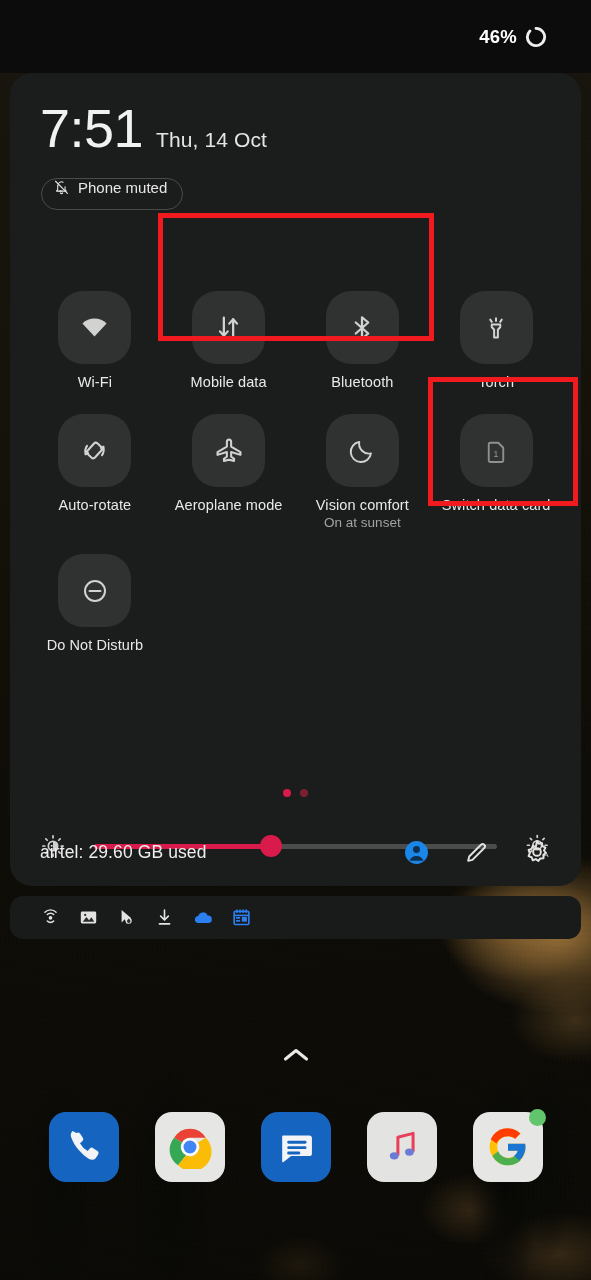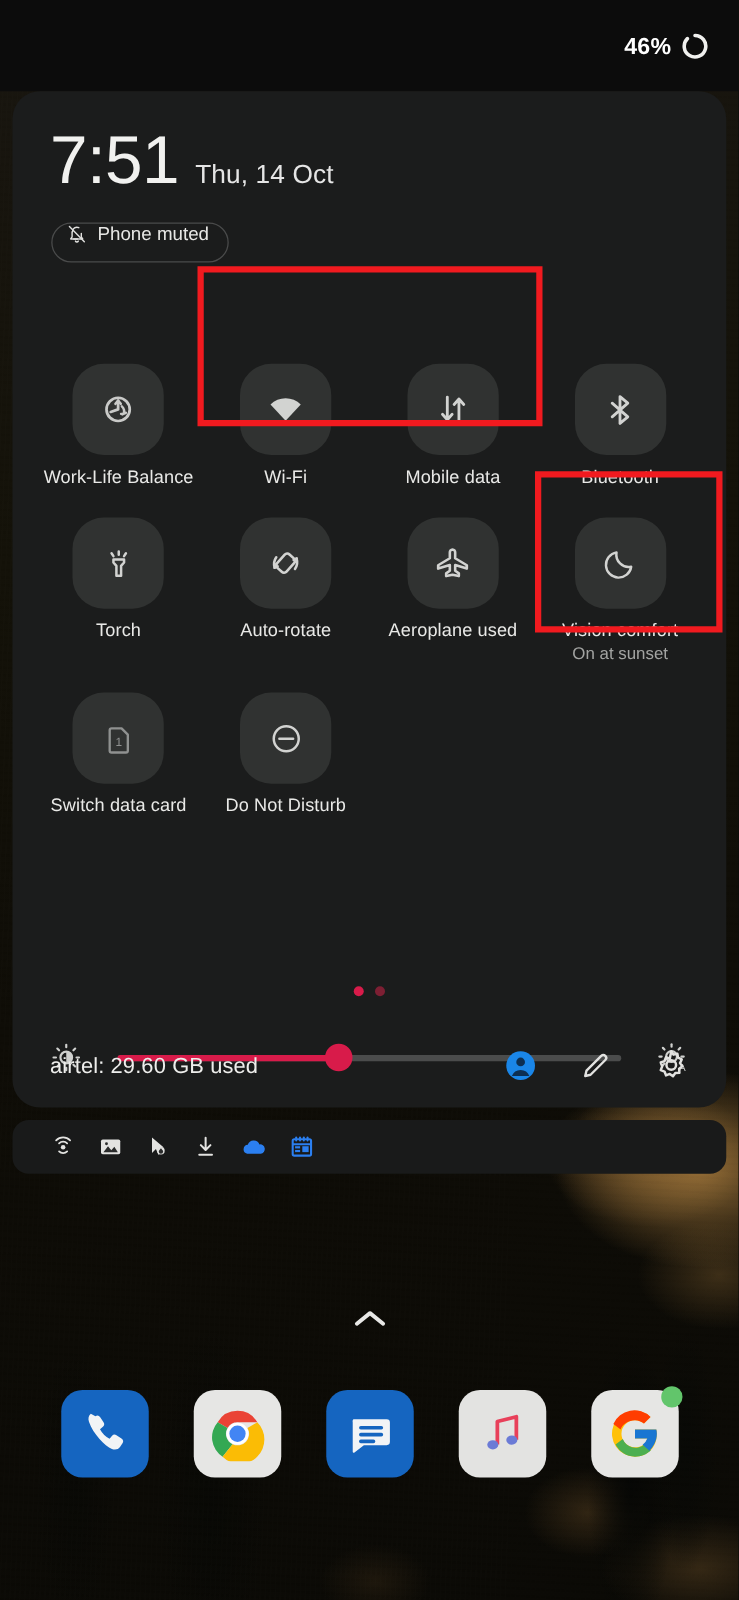--- a/index.html
+++ b/index.html
@@ -38,21 +38,21 @@
     background:
       repeating-linear-gradient(92deg, rgba(255,255,255,.018) 0 1px, rgba(0,0,0,0) 1px 4px),
       repeating-linear-gradient(3deg, rgba(0,0,0,.05) 0 2px, rgba(0,0,0,0) 2px 6px);
   }
 
   
   .statusbar{
     position:absolute; top:0; left:0; width:591px; height:73px;
     background:#0c0c0c;
     display:flex; align-items:center; justify-content:flex-end;
-    padding-right:24px; gap:8px;
+    padding-right:44px; gap:8px;
   }
   .batt-pct{ color:#fff; font-size:18.5px; font-weight:bold; letter-spacing:.2px; }
   .batt-ring{ width:22px; height:22px; display:block; }
 
   
   .qs-panel{
     position:absolute; left:10px; top:73px; width:571px; height:813px;
     background:#1b1c1c; border-radius:22px;
   }
 
@@ -188,31 +188,20 @@
         <path d="M7 9a5 5 0 0 1 7.2-4.5M17 11v4l1.6 2.2H8.5" fill="none" stroke="#e0e0de" stroke-width="1.6" stroke-linecap="round" stroke-linejoin="round"></path>
         <path d="M6.6 9.3v5.6L5 17.2h7.6" fill="none" stroke="#e0e0de" stroke-width="1.6" stroke-linecap="round" stroke-linejoin="round"></path>
         <path d="M10.4 19.6a1.8 1.8 0 0 0 3.2 0" fill="none" stroke="#e0e0de" stroke-width="1.6" stroke-linecap="round"></path>
         <line x1="3.6" y1="3.2" x2="20.4" y2="20.4" stroke="#e0e0de" stroke-width="1.6" stroke-linecap="round"></line>
       </svg>
       <span>Phone muted</span>
     </div>
 
     <div class="tile-grid">
 
-      <div class="tile">
-        <div class="tile-box">
-          <svg class="ic" width="31" height="31" viewBox="0 0 24 24">
-            <circle cx="12" cy="12" r="7.2" fill="none" stroke="#c9cac8" stroke-width="1.7"></circle>
-            <path d="M12 12 L12 6.6 M12 12 L7.4 13.6" fill="none" stroke="#c9cac8" stroke-width="1.7" stroke-linecap="round"></path>
-            <path d="M12 6.6 l-1.7 2 M12 6.6 l1.7 2" fill="none" stroke="#c9cac8" stroke-width="1.5" stroke-linecap="round"></path>
-            <path d="M14.3 10.1 a4.3 4.3 0 0 1 1.1 4.6 l1.4-.6 M15.4 14.7 l-1.6 .1" fill="#c9cac8" stroke="#c9cac8" stroke-width="1.5" stroke-linecap="round"></path>
-          </svg>
-        </div>
-        <span class="tile-label">Work-Life Balance</span>
-      </div>
 
       <div class="tile">
         <div class="tile-box">
           <svg class="ic" width="33" height="33" viewBox="0 0 24 24">
             <path d="M12 18.6 L3.2 9.1 a12.6 12.6 0 0 1 17.6 0 Z" fill="#d2d3d1"></path>
           </svg>
         </div>
         <span class="tile-label">Wi-Fi</span>
       </div>
 
@@ -258,21 +247,21 @@
         <span class="tile-label">Auto-rotate</span>
       </div>
 
 
       <div class="tile">
         <div class="tile-box">
           <svg class="ic" width="32" height="32" viewBox="0 0 24 24">
             <path d="M12 3.4 a1.7 1.7 0 0 1 1.6 1.8 v3.5 l7 4.2 v2 l-7 -2.1 v3.4 l2.2 1.6 v1.6 L12 18.6 l-3.8 .8 v-1.6 l2.2 -1.6 v-3.4 l-7 2.1 v-2 l7 -4.2 V5.2 A1.7 1.7 0 0 1 12 3.4 Z" fill="none" stroke="#d2d3d1" stroke-width="1.55" stroke-linejoin="round"></path>
           </svg>
         </div>
-        <span class="tile-label">Aeroplane used</span>
+        <span class="tile-label">Aeroplane mode</span>
       </div>
 
       <div class="tile">
         <div class="tile-box">
           <svg class="ic" width="29" height="29" viewBox="0 0 24 24">
             <path d="M19 14.4 A8.2 8.2 0 0 1 9.3 4.9 A8.4 8.4 0 1 0 19 14.4 Z" fill="none" stroke="#d2d3d1" stroke-width="1.6" stroke-linejoin="round"></path>
           </svg>
         </div>
         <span class="tile-label">Vision comfort</span>
         <span class="tile-sub">On at sunset</span>

